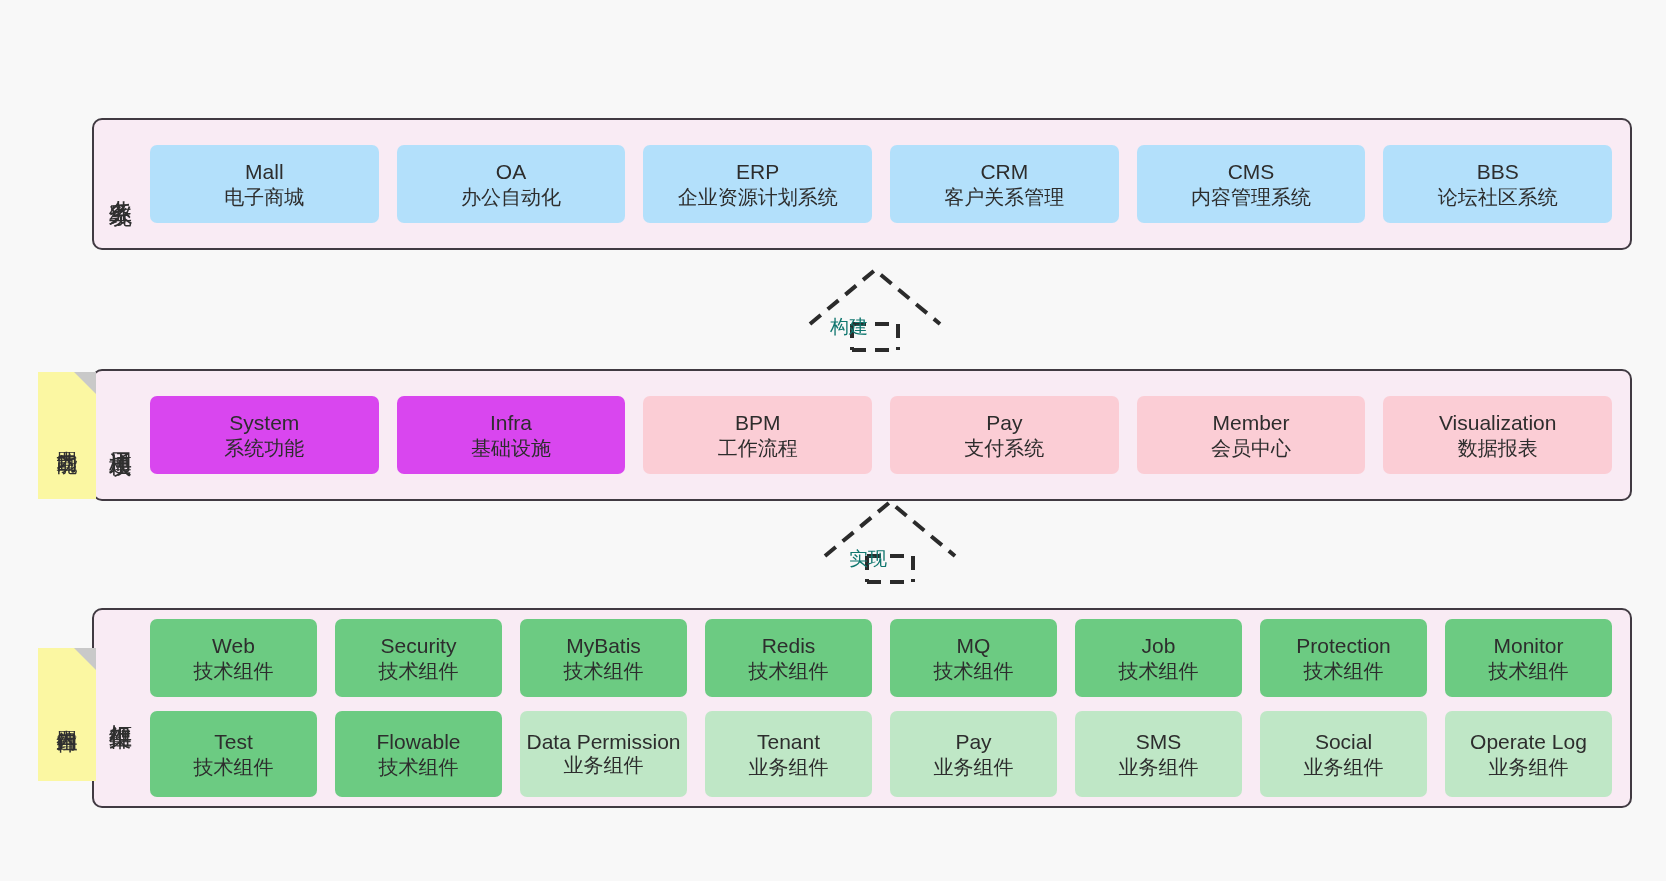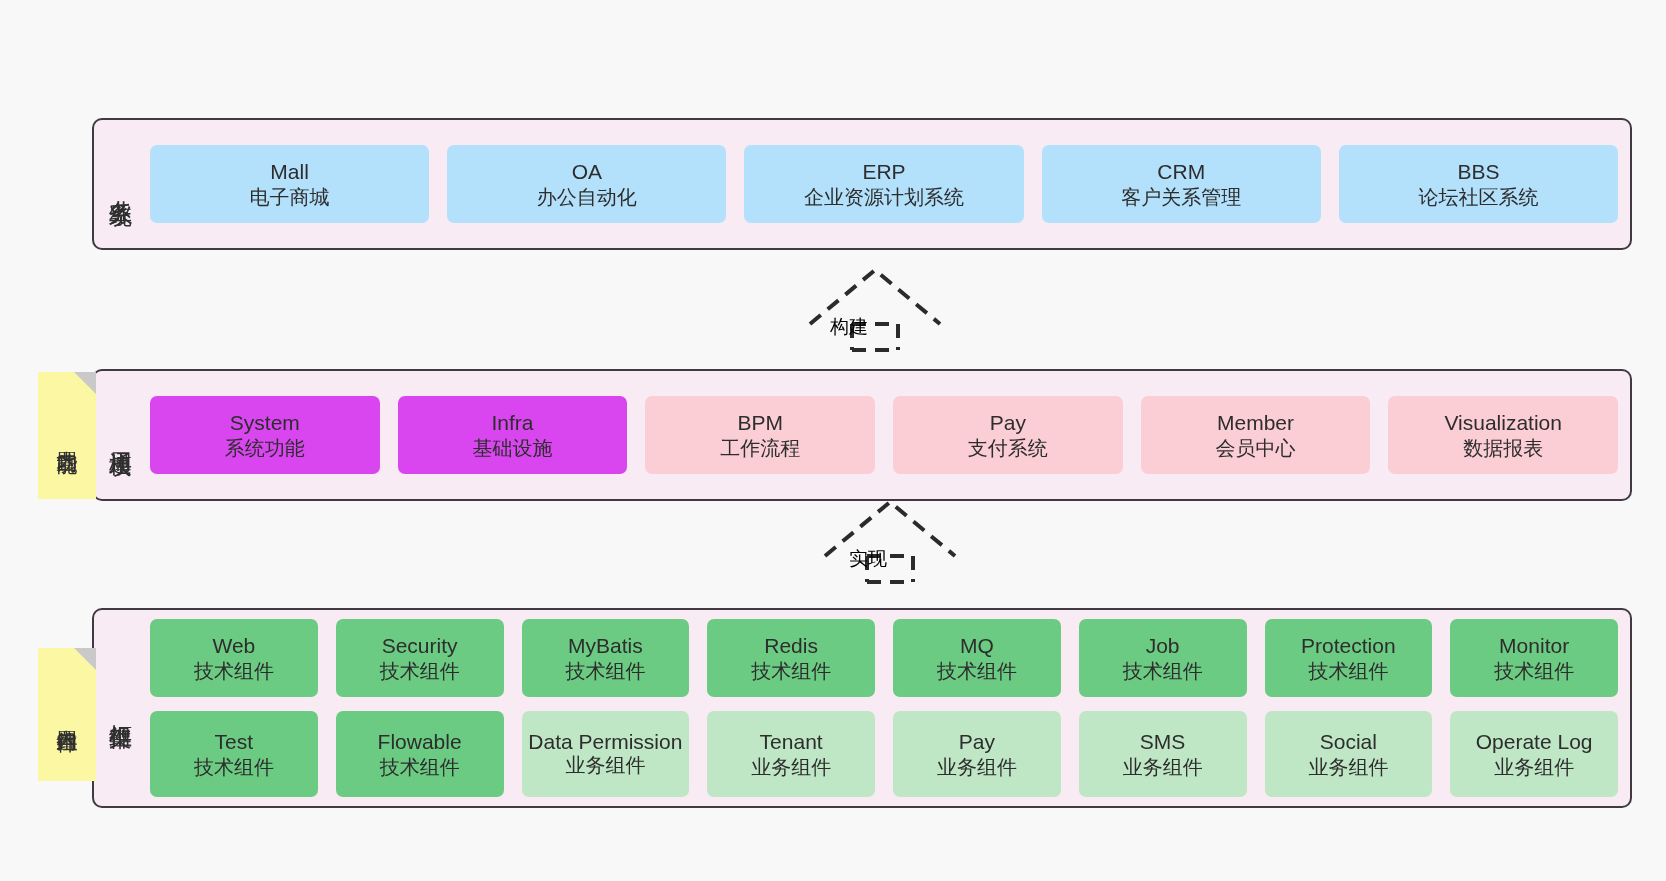--- a/index.html
+++ b/index.html
@@ -50,21 +50,21 @@
     white-space: nowrap;
     padding-left: 4px;
   }
 
   .cells {
     flex: 1 1 auto;
     display: flex;
     flex-direction: column;
     justify-content: center;
     gap: 14px;
-    padding: 0 12px 0 8px;
+    padding: 0 18px 0 8px;
   }
 
   .cell-row {
     display: flex;
     gap: 18px;
   }
 
   .box {
     flex: 1 1 0;
     border-radius: 7px;
@@ -121,21 +121,21 @@
   }
 
   
   .arrow {
     position: absolute;
   }
   .arrow svg { display: block; }
   .arrow .alabel {
     position: absolute;
     font-size: 19px;
-    color: #000000;
+    color: #0f766e;
     white-space: nowrap;
     background: transparent;
   }
 </style>
 </head>
 <body>
 
 <div id="stage">
 
   <div class="layer" id="layer-business-system" style="left:92px; top:118px; width:1540px; height:132px;">
@@ -150,20 +150,24 @@
           <div class="t1">OA</div>
           <div class="t2">办公自动化</div>
         </div>
         <div class="box blue">
           <div class="t1">ERP</div>
           <div class="t2">企业资源计划系统</div>
         </div>
         <div class="box blue">
           <div class="t1">CRM</div>
           <div class="t2">客户关系管理</div>
+        </div>
+        <div class="box blue">
+          <div class="t1">CMS</div>
+          <div class="t2">内容管理系统</div>
         </div>
         <div class="box blue">
           <div class="t1">BBS</div>
           <div class="t2">论坛社区系统</div>
         </div>
       </div>
     </div>
   </div>
 
   <div class="arrow" style="left:800px; top:262px; width:150px; height:90px;">

